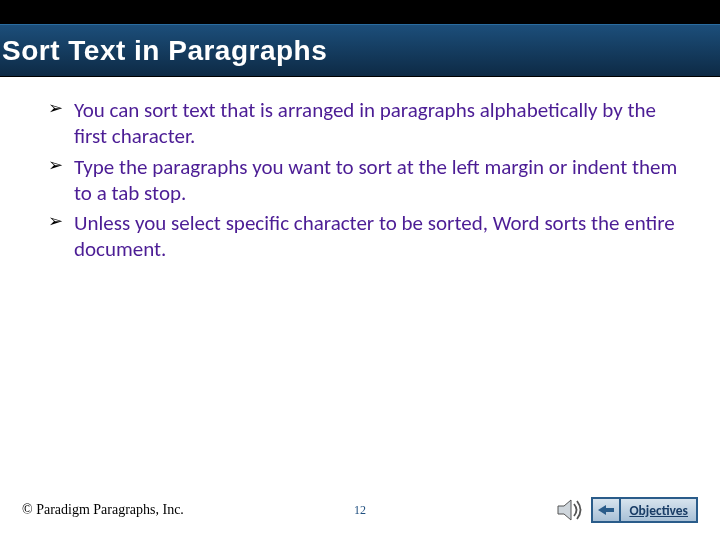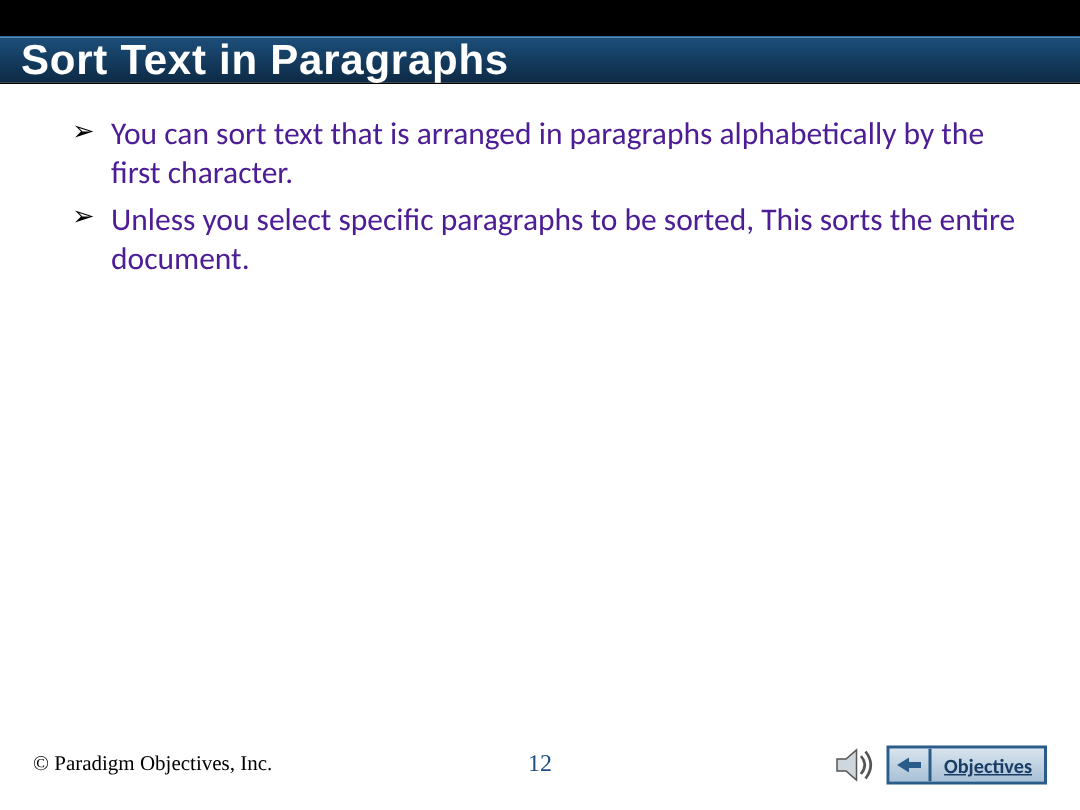--- a/index.html
+++ b/index.html
@@ -17,27 +17,27 @@
     position: relative;
     box-sizing: border-box;
   }
   .top-black {
     width: 100%;
     height: 24px;
     background: #000000;
   }
   .title-bar {
     width: 100%;
-    height: 32px;
+    height: 53px;
     background: linear-gradient(to bottom, #1c4e7a 0%, #0d2a45 100%);
     border-top: 1px solid #2a6ca0;
     border-bottom: 1px solid #000;
     display: flex;
     align-items: center;
-    padding-left: 14px;
+    padding-left: 2px;
     box-sizing: border-box;
   }
   .title-text {
     color: #ffffff;
     font-size: 28px;
     font-weight: 700;
     font-family: "Arial Black", Arial, sans-serif;
     letter-spacing: 0.5px;
   }
   .body {
@@ -75,21 +75,21 @@
     justify-content: space-between;
     align-items: center;
   }
   .copyright {
     font-family: "Times New Roman", serif;
     font-size: 14px;
     color: #000000;
   }
   .pagenum {
     font-family: "Times New Roman", serif;
-    font-size: 16px;
+    font-size: 12px;
     color: #205080;
     position: absolute;
     left: 50%;
     transform: translateX(-50%);
   }
   .footer-right {
     display: flex;
     align-items: center;
     gap: 6px;
   }
@@ -141,26 +141,27 @@
 
   <div class="top-black"></div>
 
   <div class="title-bar">
     <span class="title-text">Sort Text in Paragraphs</span>
   </div>
 
   <div class="body">
     <ul class="bullets">
       <li>You can sort text that is arranged in paragraphs alphabetically by the first character.</li>
-      <li>Unless you select specific paragraphs to be sorted, This sorts the entire document.</li>
+      <li>Type the paragraphs you want to sort at the left margin or indent them to a tab stop.</li>
+      <li>Unless you select specific character to be sorted, Word sorts the entire document.</li>
     </ul>
   </div>
 
   <div class="footer">
-    <span class="copyright">© Paradigm Objectives, Inc.</span>
+    <span class="copyright">© Paradigm Paragraphs, Inc.</span>
     <span class="pagenum">12</span>
 
     <div class="footer-right">
       <span class="audio-icon">
         <svg viewBox="0 0 32 32">
           <polygon points="5,12 11,12 18,6 18,26 11,20 5,20" fill="#cfd6dc" stroke="#555" stroke-width="1"></polygon>
           <path d="M21 10 Q26 16 21 22" fill="none" stroke="#555" stroke-width="1.8"></path>
           <path d="M24 7 Q31 16 24 25" fill="none" stroke="#555" stroke-width="1.8"></path>
         </svg>
       </span>

